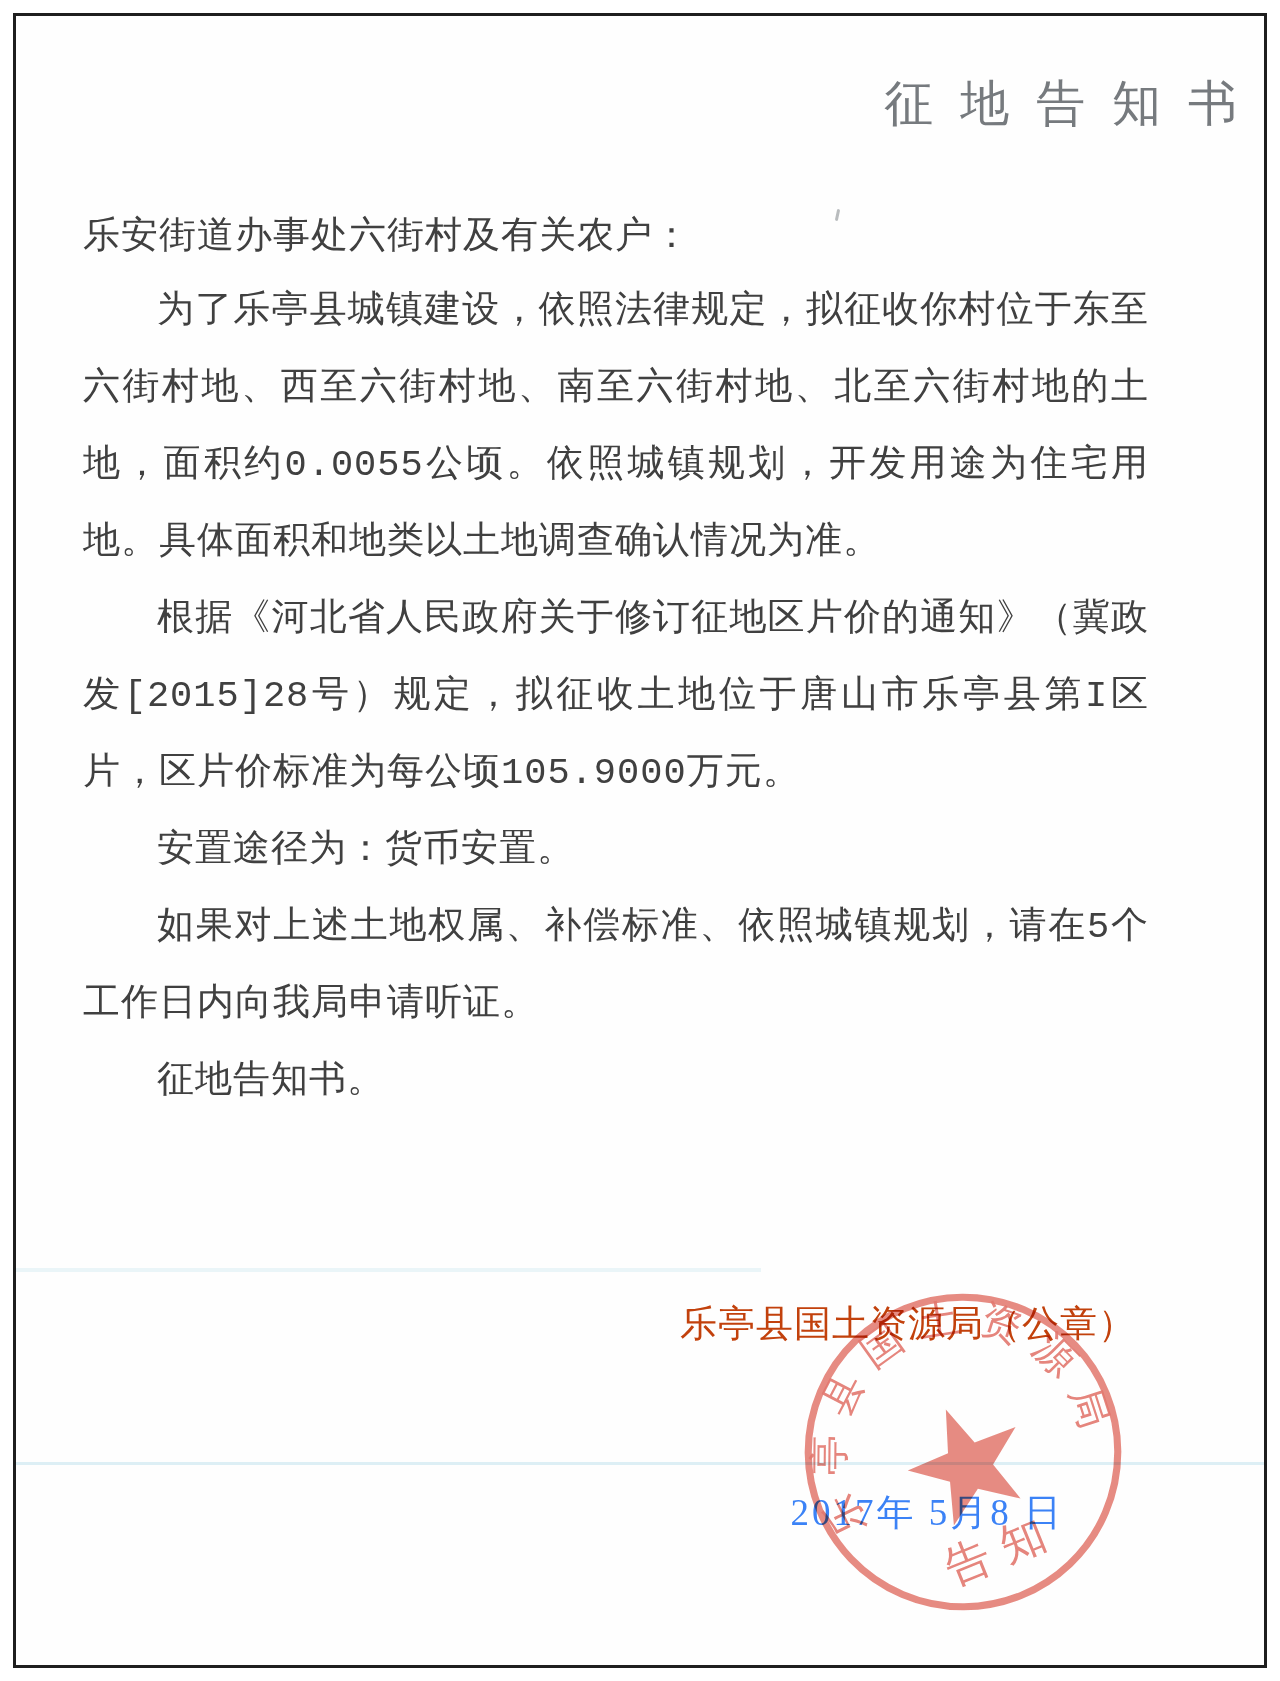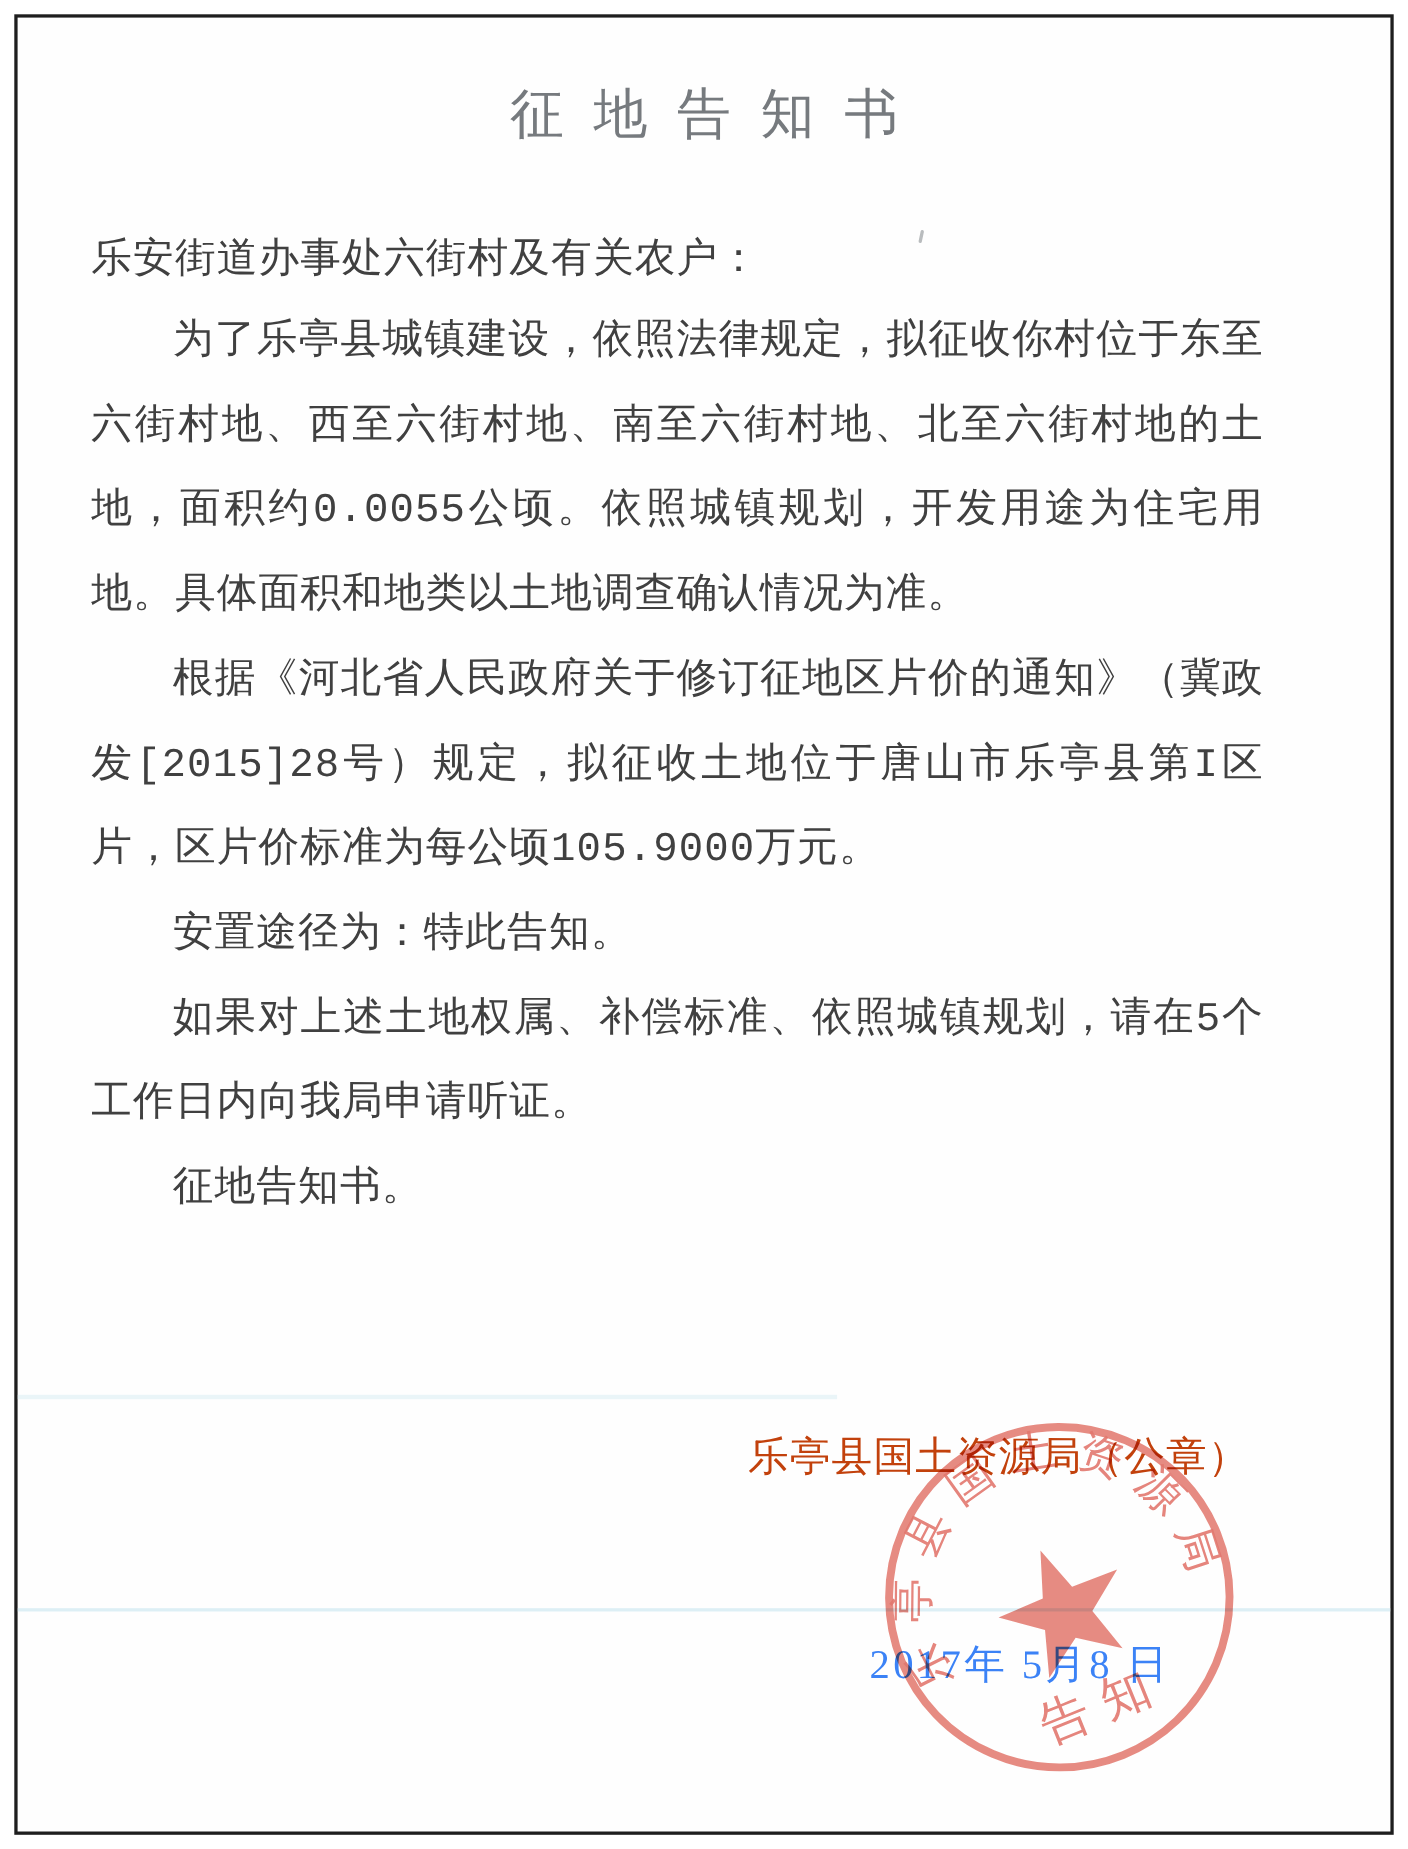--- a/index.html
+++ b/index.html
@@ -13,21 +13,21 @@
     position: absolute;
     left: 13px; top: 13px;
     width: 1254px; height: 1655px;
     border: 3px solid #1e1e1e;
     background: #fefefe;
     overflow: hidden;
   }
   .doc-title {
     position: absolute;
     top: 55px; left: 0; right: 0;
-    text-align: center;
+    text-align: right;
     font-size: 49px;
     color: #767a7e;
     letter-spacing: 0.55em;
     padding-left: 0.55em; 
     white-space: nowrap;
   }
   .body-text {
     position: absolute;
     left: 67px;  
     top: 180px;
@@ -90,21 +90,21 @@
 <body>
 
 <div class="page">
 
   <div class="doc-title">征地告知书</div>
 
   <div class="body-text">
     <p class="salutation">乐安街道办事处六街村及有关农户：</p>
     <p class="para">为了乐亭县城镇建设，依照法律规定，拟征收你村位于东至六街村地、西至六街村地、南至六街村地、北至六街村地的土地，面积约0.0055公顷。依照城镇规划，开发用途为住宅用地。具体面积和地类以土地调查确认情况为准。</p>
     <p class="para">根据《河北省人民政府关于修订征地区片价的通知》（冀政发[2015]28号）规定，拟征收土地位于唐山市乐亭县第I区片，区片价标准为每公顷105.9000万元。</p>
-    <p class="para">安置途径为：特此告知。</p>
+    <p class="para">安置途径为：货币安置。</p>
     <p class="para">如果对上述土地权属、补偿标准、依照城镇规划，请在5个工作日内向我局申请听证。</p>
     <p class="para">征地告知书。</p>
   </div>
 
   <div class="artifact-a"></div>
   <div class="artifact-b"></div>
   <div class="scan-dot"></div>
 
   <div class="signature">乐亭县国土资源局（公章）</div>
 

